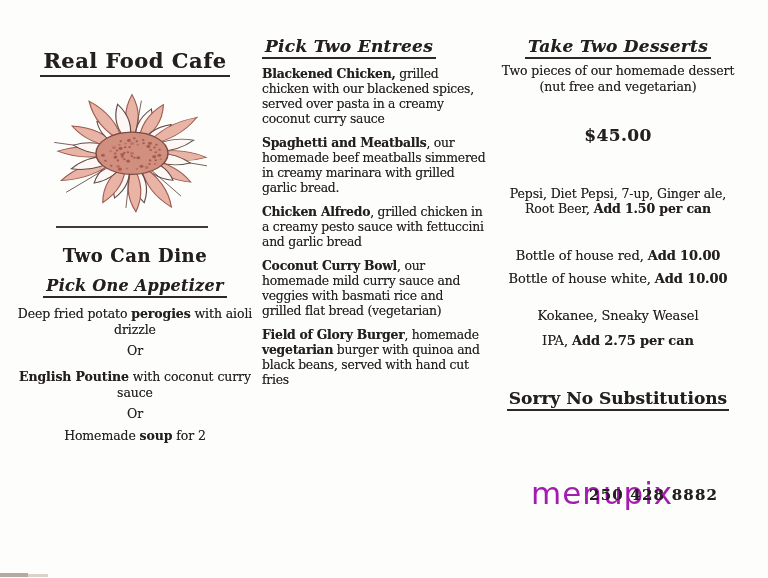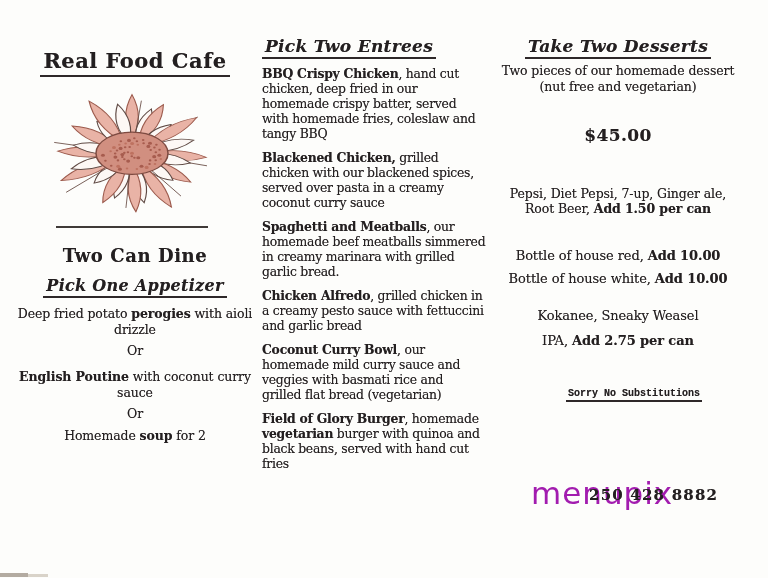--- a/index.html
+++ b/index.html
@@ -156,21 +156,20 @@
     <div class="abs body-sm" style="top:428px;left:0;width:238px;"><span>Homemade </span><span class="b">soup</span><span> for 2</span></div>
   </div>
 
   <div id="col-mid" class="col">
 
     <div class="abs heading-it" style="top:36px;left:0;">
       <span>Pick Two Entrees</span>
     </div>
 
     <div class="abs mid-body" style="top:66px;left:0;width:224px;">
-      <p><span class="b">BBQ Crispy Chicken</span><span>, hand cut chicken, deep fried in our homemade crispy batter, served with homemade fries, coleslaw and tangy BBQ</span></p>
       <p><span class="b">Blackened Chicken,</span><span> grilled chicken with our blackened spices, served over pasta in a creamy coconut curry sauce</span></p>
       <p><span class="b">Spaghetti and Meatballs</span><span>, our homemade beef meatballs simmered in creamy marinara with grilled garlic bread.</span></p>
       <p><span class="b">Chicken Alfredo</span><span>, grilled chicken in a creamy pesto sauce with fettuccini and garlic bread</span></p>
       <p><span class="b">Coconut Curry Bowl</span><span>, our homemade mild curry sauce and veggies with basmati rice and grilled flat bread (vegetarian)</span></p>
       <p><span class="b">Field of Glory Burger</span><span>, homemade </span><span class="b">vegetarian</span><span> burger with quinoa and black beans, served with hand cut fries</span></p>
     </div>
   </div>
 
   <div id="col-right" class="col center">
 
@@ -185,21 +184,21 @@
 
     <div class="abs body-sm" style="top:186px;left:0;width:258px;"><span>Pepsi, Diet Pepsi, 7-up, Ginger ale,</span></div>
     <div class="abs body-sm" style="top:201px;left:0;width:258px;"><span>Root Beer, </span><span class="b">Add 1.50 per can</span></div>
 
     <div class="abs body-sm" style="top:248px;left:0;width:258px;font-size:13px;"><span>Bottle of house red, </span><span class="b">Add 10.00</span></div>
     <div class="abs body-sm" style="top:271px;left:0;width:258px;font-size:13px;"><span>Bottle of house white, </span><span class="b">Add 10.00</span></div>
 
     <div class="abs body-sm" style="top:308px;left:0;width:258px;font-size:13px;">Kokanee, Sneaky Weasel</div>
     <div class="abs body-sm" style="top:333px;left:0;width:258px;font-size:13px;"><span>IPA, </span><span class="b">Add 2.75 per can</span></div>
 
-    <div class="abs b underline-b" style="top:388px;left:16px;width:258px;font-size:10px;font-family:Liberation Mono, monospace;">
+    <div class="abs b underline-b" style="top:388px;left:0;width:258px;font-size:17px;">
       <span>Sorry No Substitutions</span>
     </div>
 
 
   </div>
 
   <div id="watermark" class="abs" style="top:475px;left:531px;">menupix</div>
   <div id="phone" class="abs" style="top:486px;left:589px;">250 428 8882</div>
 
   <div class="abs artifact1"></div>

